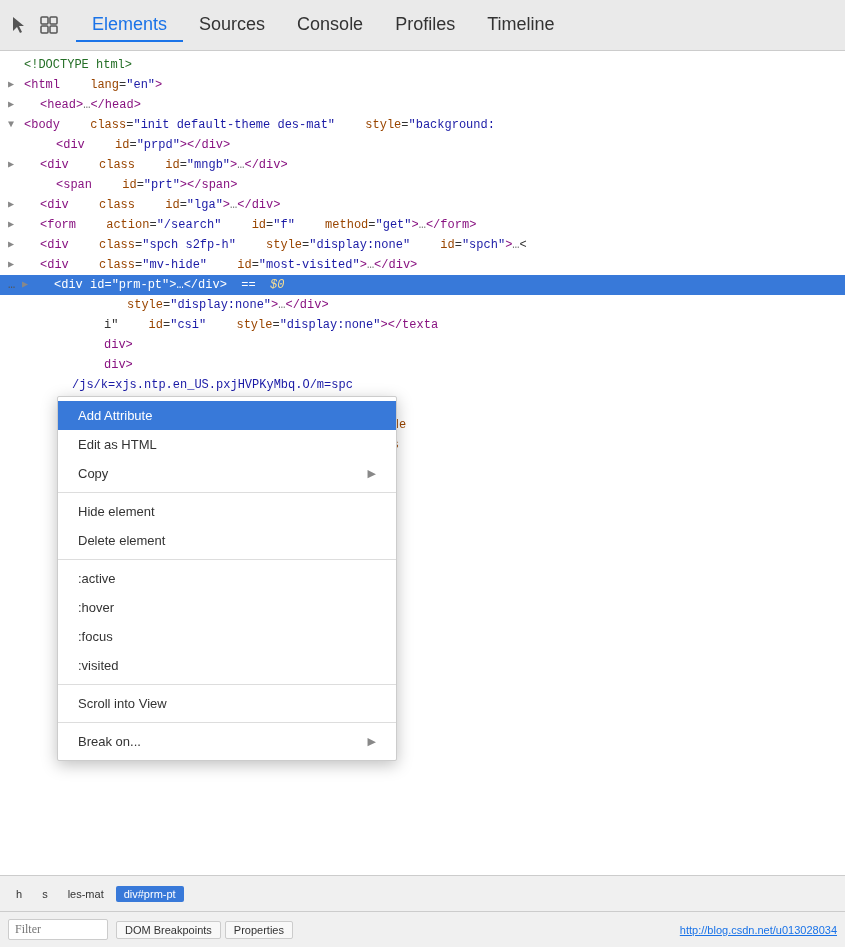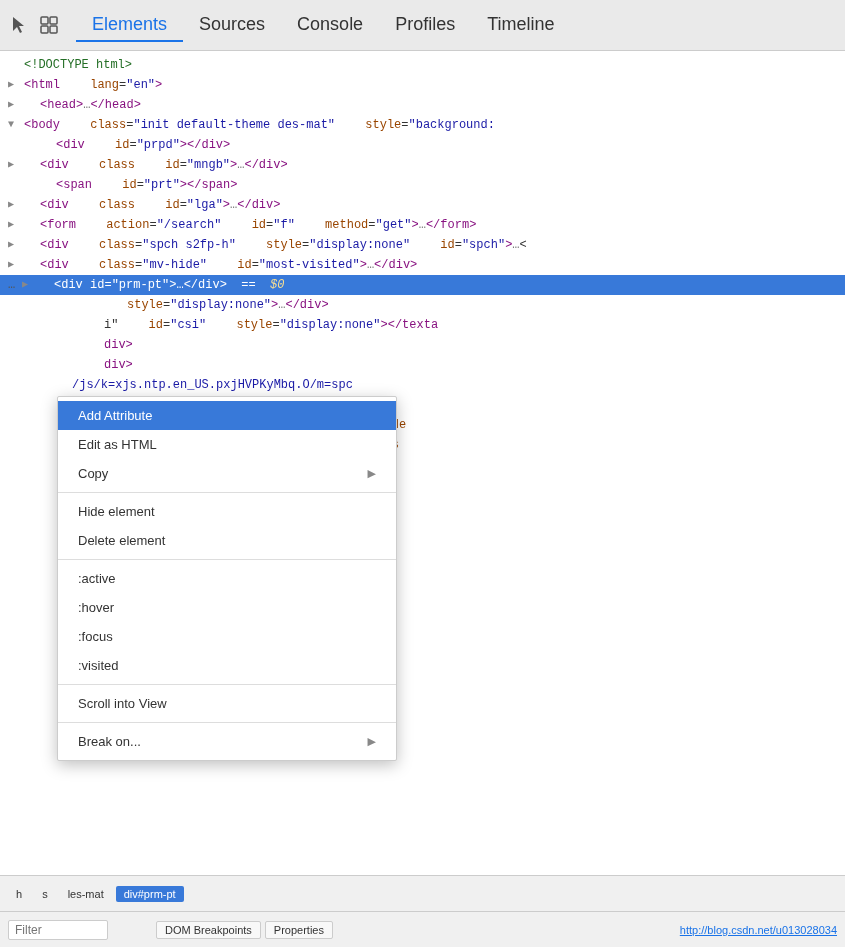--- a/index.html
+++ b/index.html
@@ -177,40 +177,39 @@
       align-items: center;
       justify-content: space-between;
       padding: 0 8px;
     }
     .status-bar-left {
       display: flex;
       align-items: center;
       gap: 8px;
     }
     .filter-input {
-      font-family: Liberation Sans, sans-serif;
+      font-family: Liberation Serif, serif;
       font-size: 12px;
       border: 1px solid #ccc;
       border-radius: 2px;
       padding: 2px 6px;
       width: 100px;
       outline: none;
       background: #fff;
     }
     .status-bar-right {
       font-family: Arial, sans-serif;
       font-size: 11px;
       color: #1a73e8;
       text-decoration: underline;
       cursor: pointer;
     }
     .status-buttons {
       display: flex;
       gap: 4px;
-      margin-left: 40px;
     }
     .status-btn {
       font-family: Arial, sans-serif;
       font-size: 11px;
       padding: 2px 8px;
       border: 1px solid #ccc;
       background: #f8f8f8;
       border-radius: 2px;
       cursor: pointer;
       color: #333;

